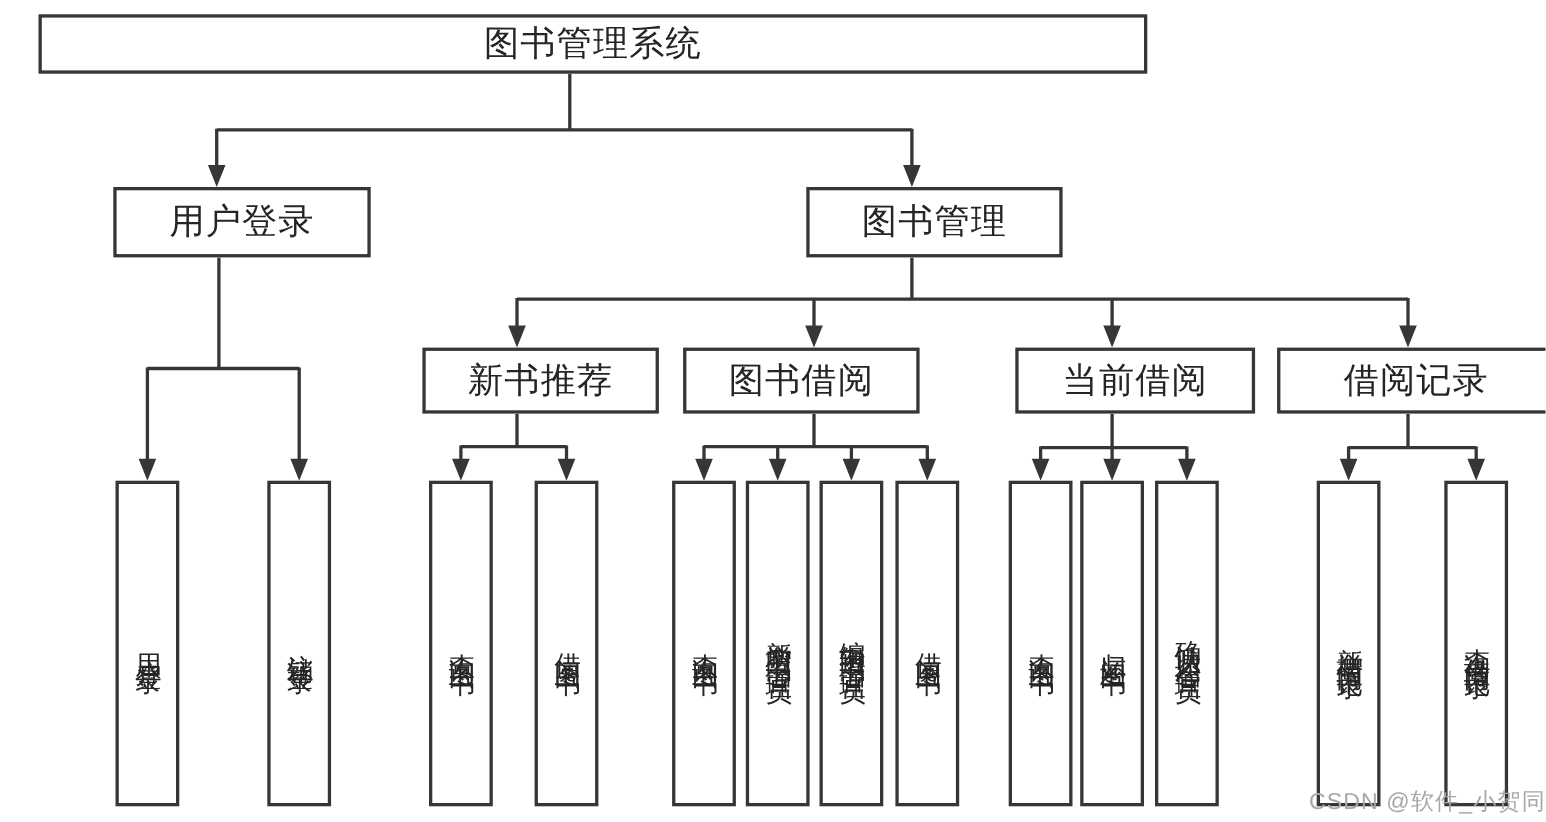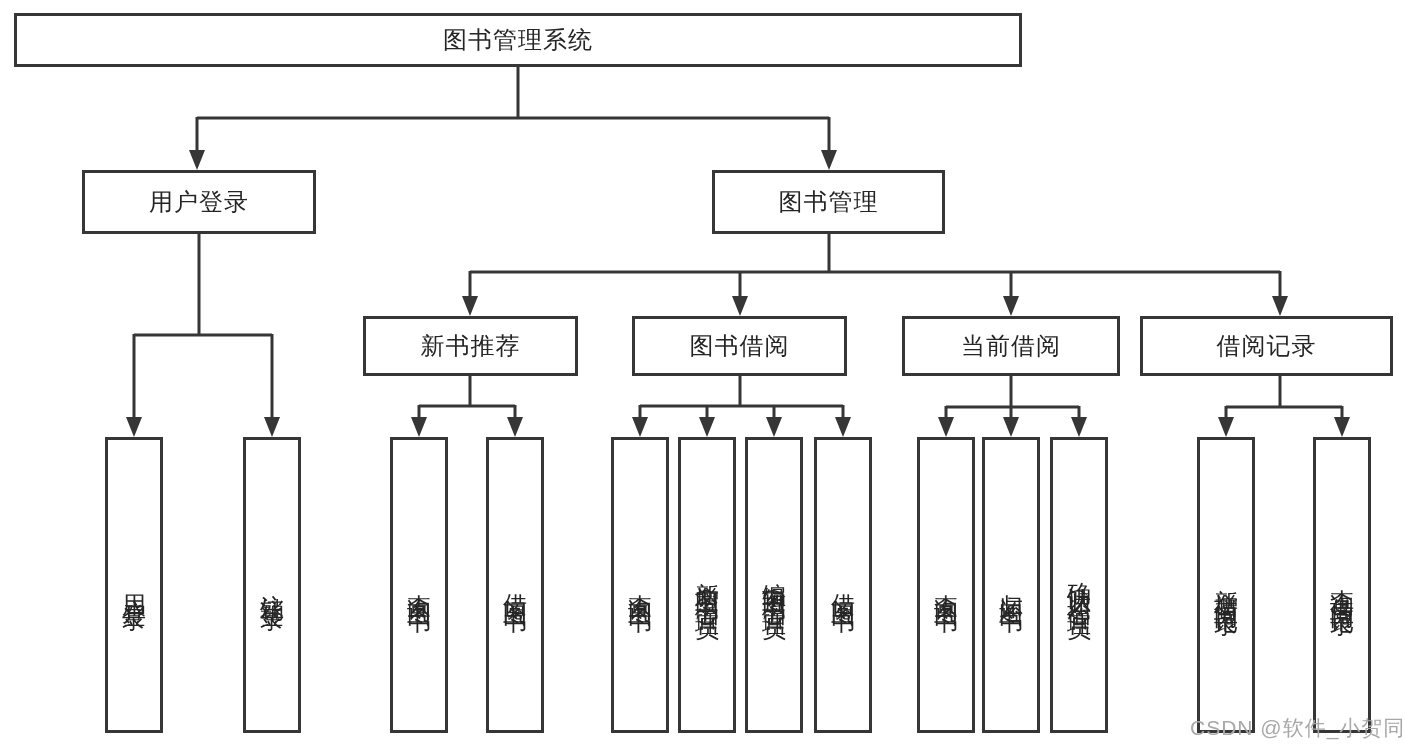--- a/index.html
+++ b/index.html
@@ -24,21 +24,21 @@
     background: #ffffff;
     border: 3px solid var(--line-color);
     box-sizing: border-box;
     display: flex;
     align-items: center;
     justify-content: center;
     color: var(--text-color);
     z-index: 2;
     text-align: center;
   }
-  .hbox { font-size: 24px; letter-spacing: 1px; white-space: nowrap; }
+  .hbox { font-size: 32px; letter-spacing: 1px; white-space: nowrap; margin-left: 21px; }
   .vbox {
     writing-mode: vertical-rl;
     text-orientation: mixed;
     font-size: 24px;
     letter-spacing: 5px;
     line-height: 1;
   }
   .watermark {
     position: absolute;
     left: 1190px; top: 714px;
@@ -75,21 +75,21 @@
       M1079 437 L1071 417 L1087 417 Z M1226 437 L1218 417 L1234 417 Z
       M1342 437 L1334 417 L1350 417 Z"></path>
   </svg>
 
   <div class="node hbox" style="left:14px; top:13px; width:1008px; height:54px;">图书管理系统</div>
 
   <div class="node hbox" style="left:82px; top:170px; width:234px; height:64px;">用户登录</div>
   <div class="node hbox" style="left:363px; top:316px; width:215px; height:60px;">新书推荐</div>
 
   <div class="node hbox" style="left:712px; top:170px; width:233px; height:64px;">图书管理</div>
-  <div class="node hbox" style="left:632px; top:316px; width:215px; height:60px;">图书借阅</div>
+  <div class="node hbox" style="left:600px; top:316px; width:215px; height:60px;">图书借阅</div>
   <div class="node hbox" style="left:902px; top:316px; width:218px; height:60px;">当前借阅</div>
   <div class="node hbox" style="left:1140px; top:316px; width:253px; height:60px;">借阅记录</div>
 
   <div class="node vbox" style="left:105px; top:437px; width:58px; height:296px;">用户登录</div>
   <div class="node vbox" style="left:243px; top:437px; width:58px; height:296px;">注销登录</div>
 
   <div class="node vbox" style="left:390px; top:437px; width:58px; height:296px;">查询图书</div>
   <div class="node vbox" style="left:486px; top:437px; width:58px; height:296px;">借阅图书</div>
 
   <div class="node vbox" style="left:611px; top:437px; width:58px; height:296px;">查询图书</div>

